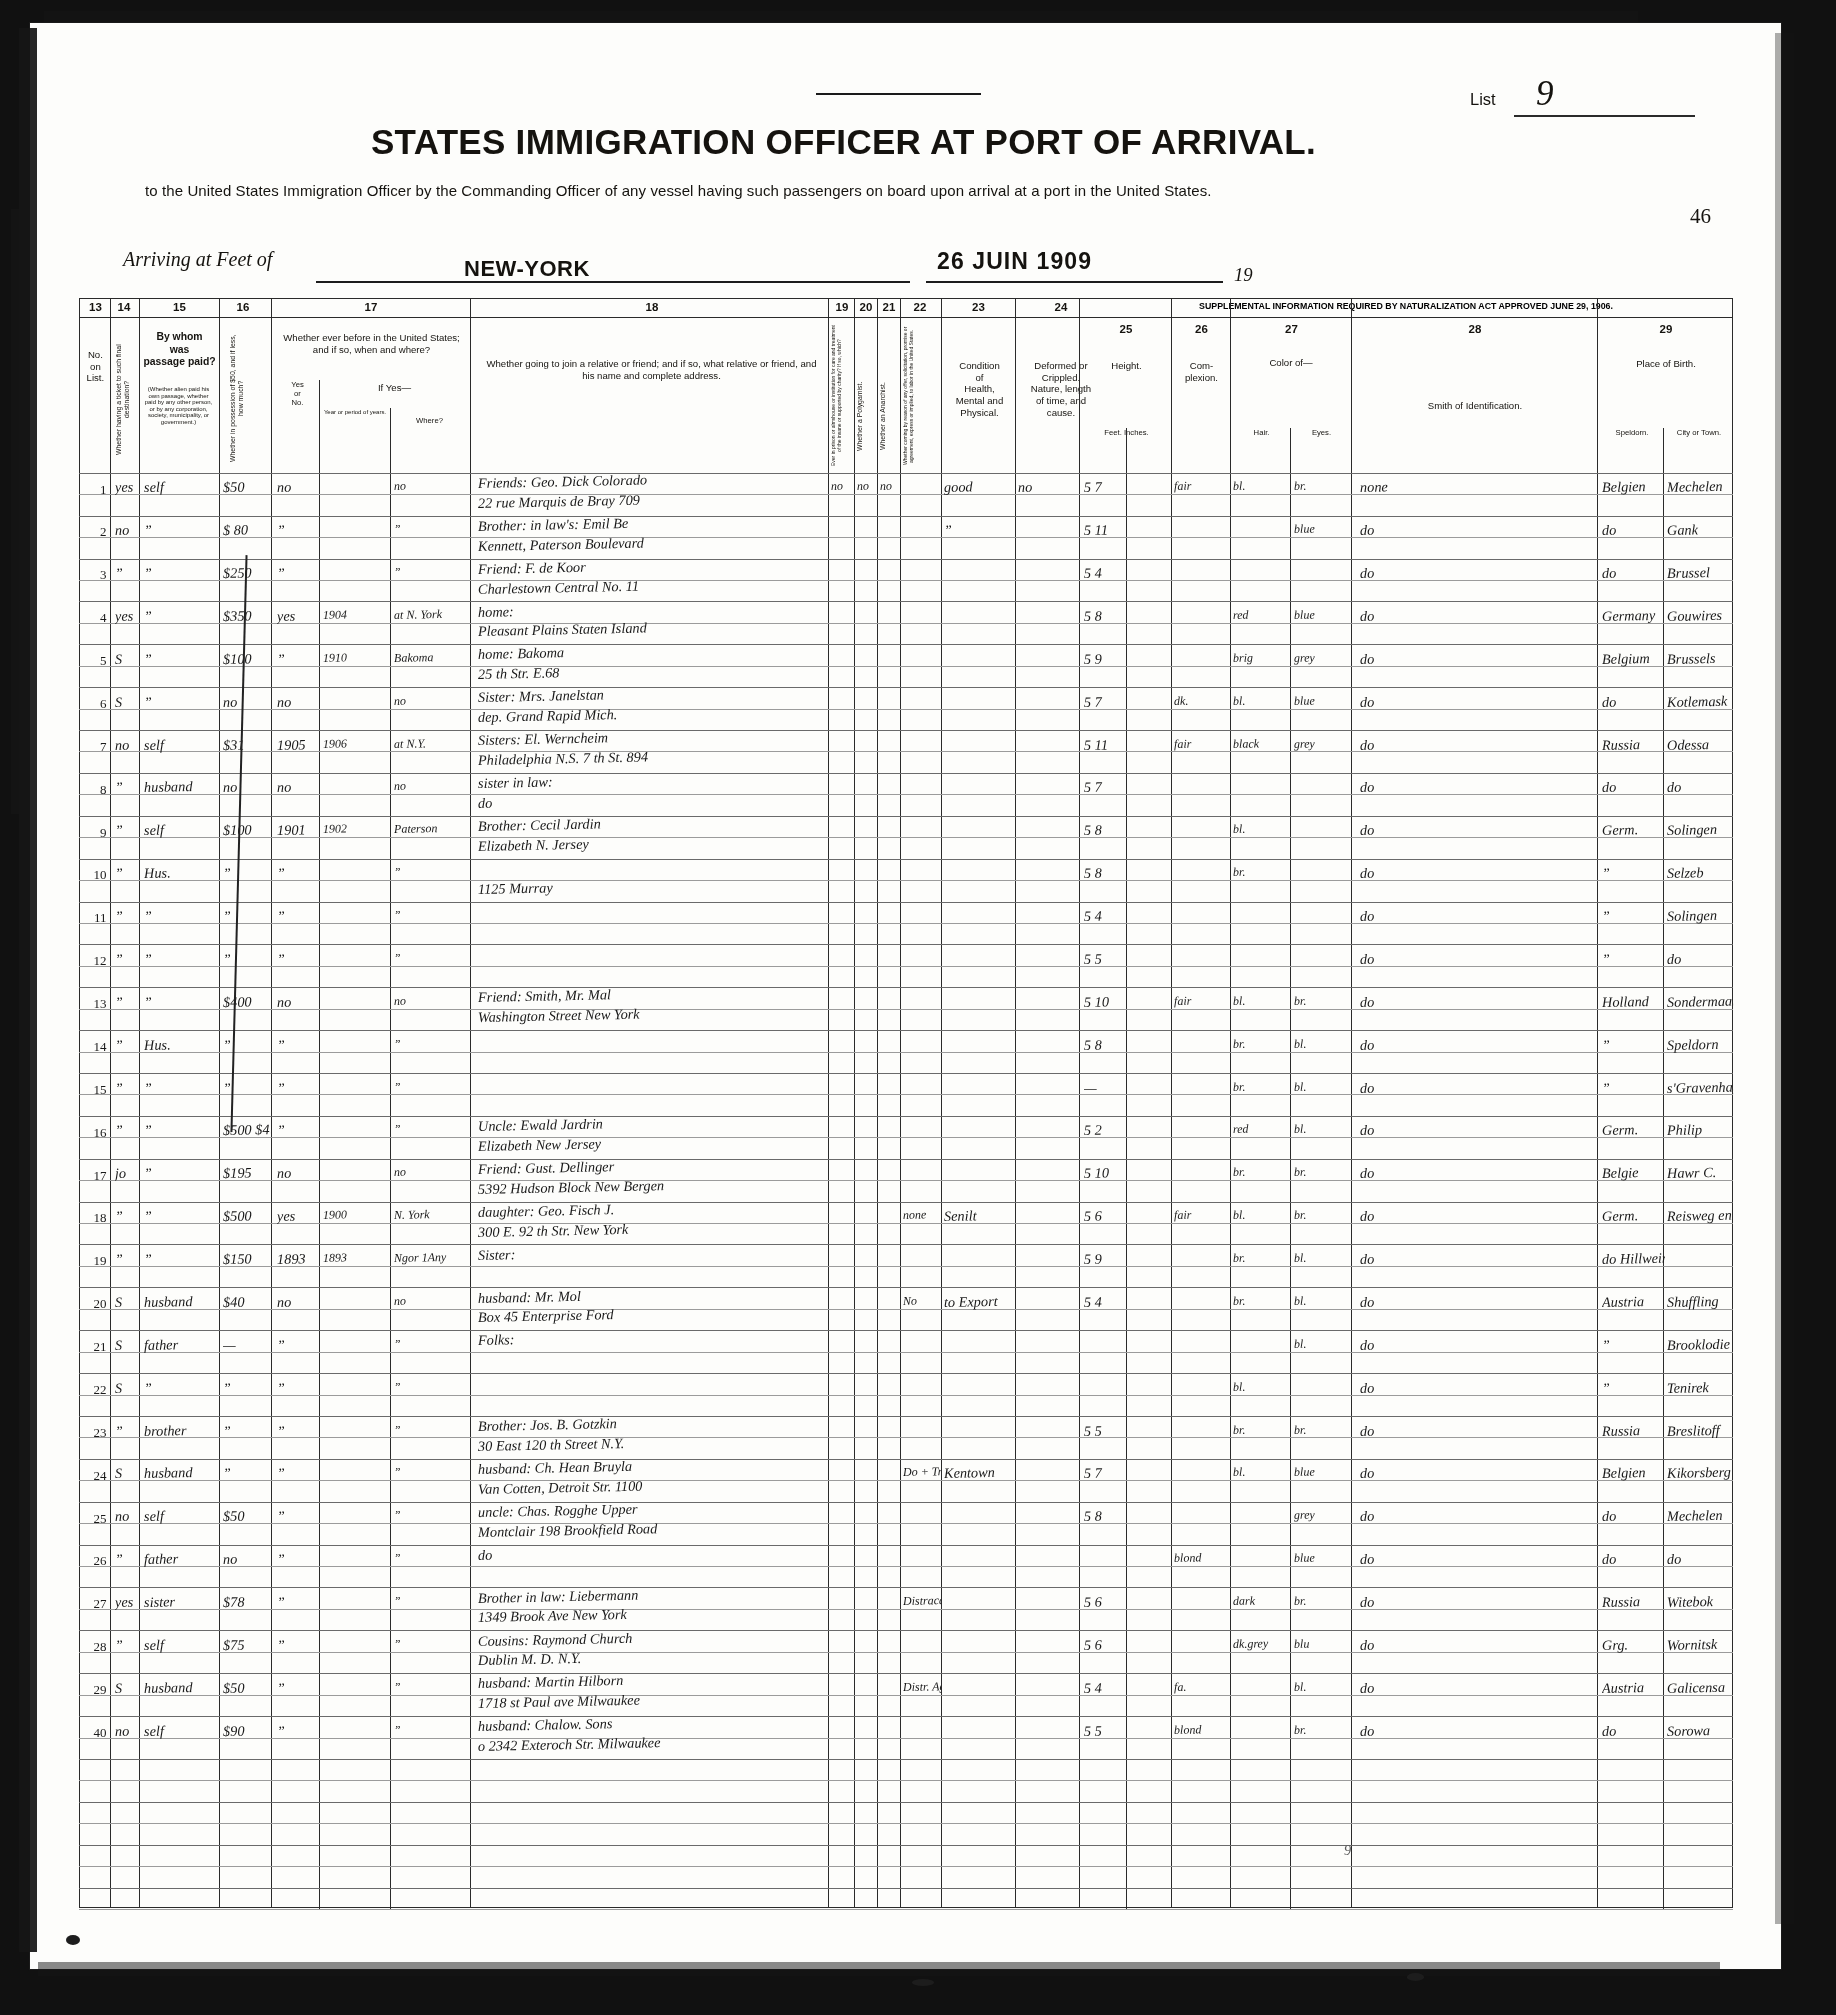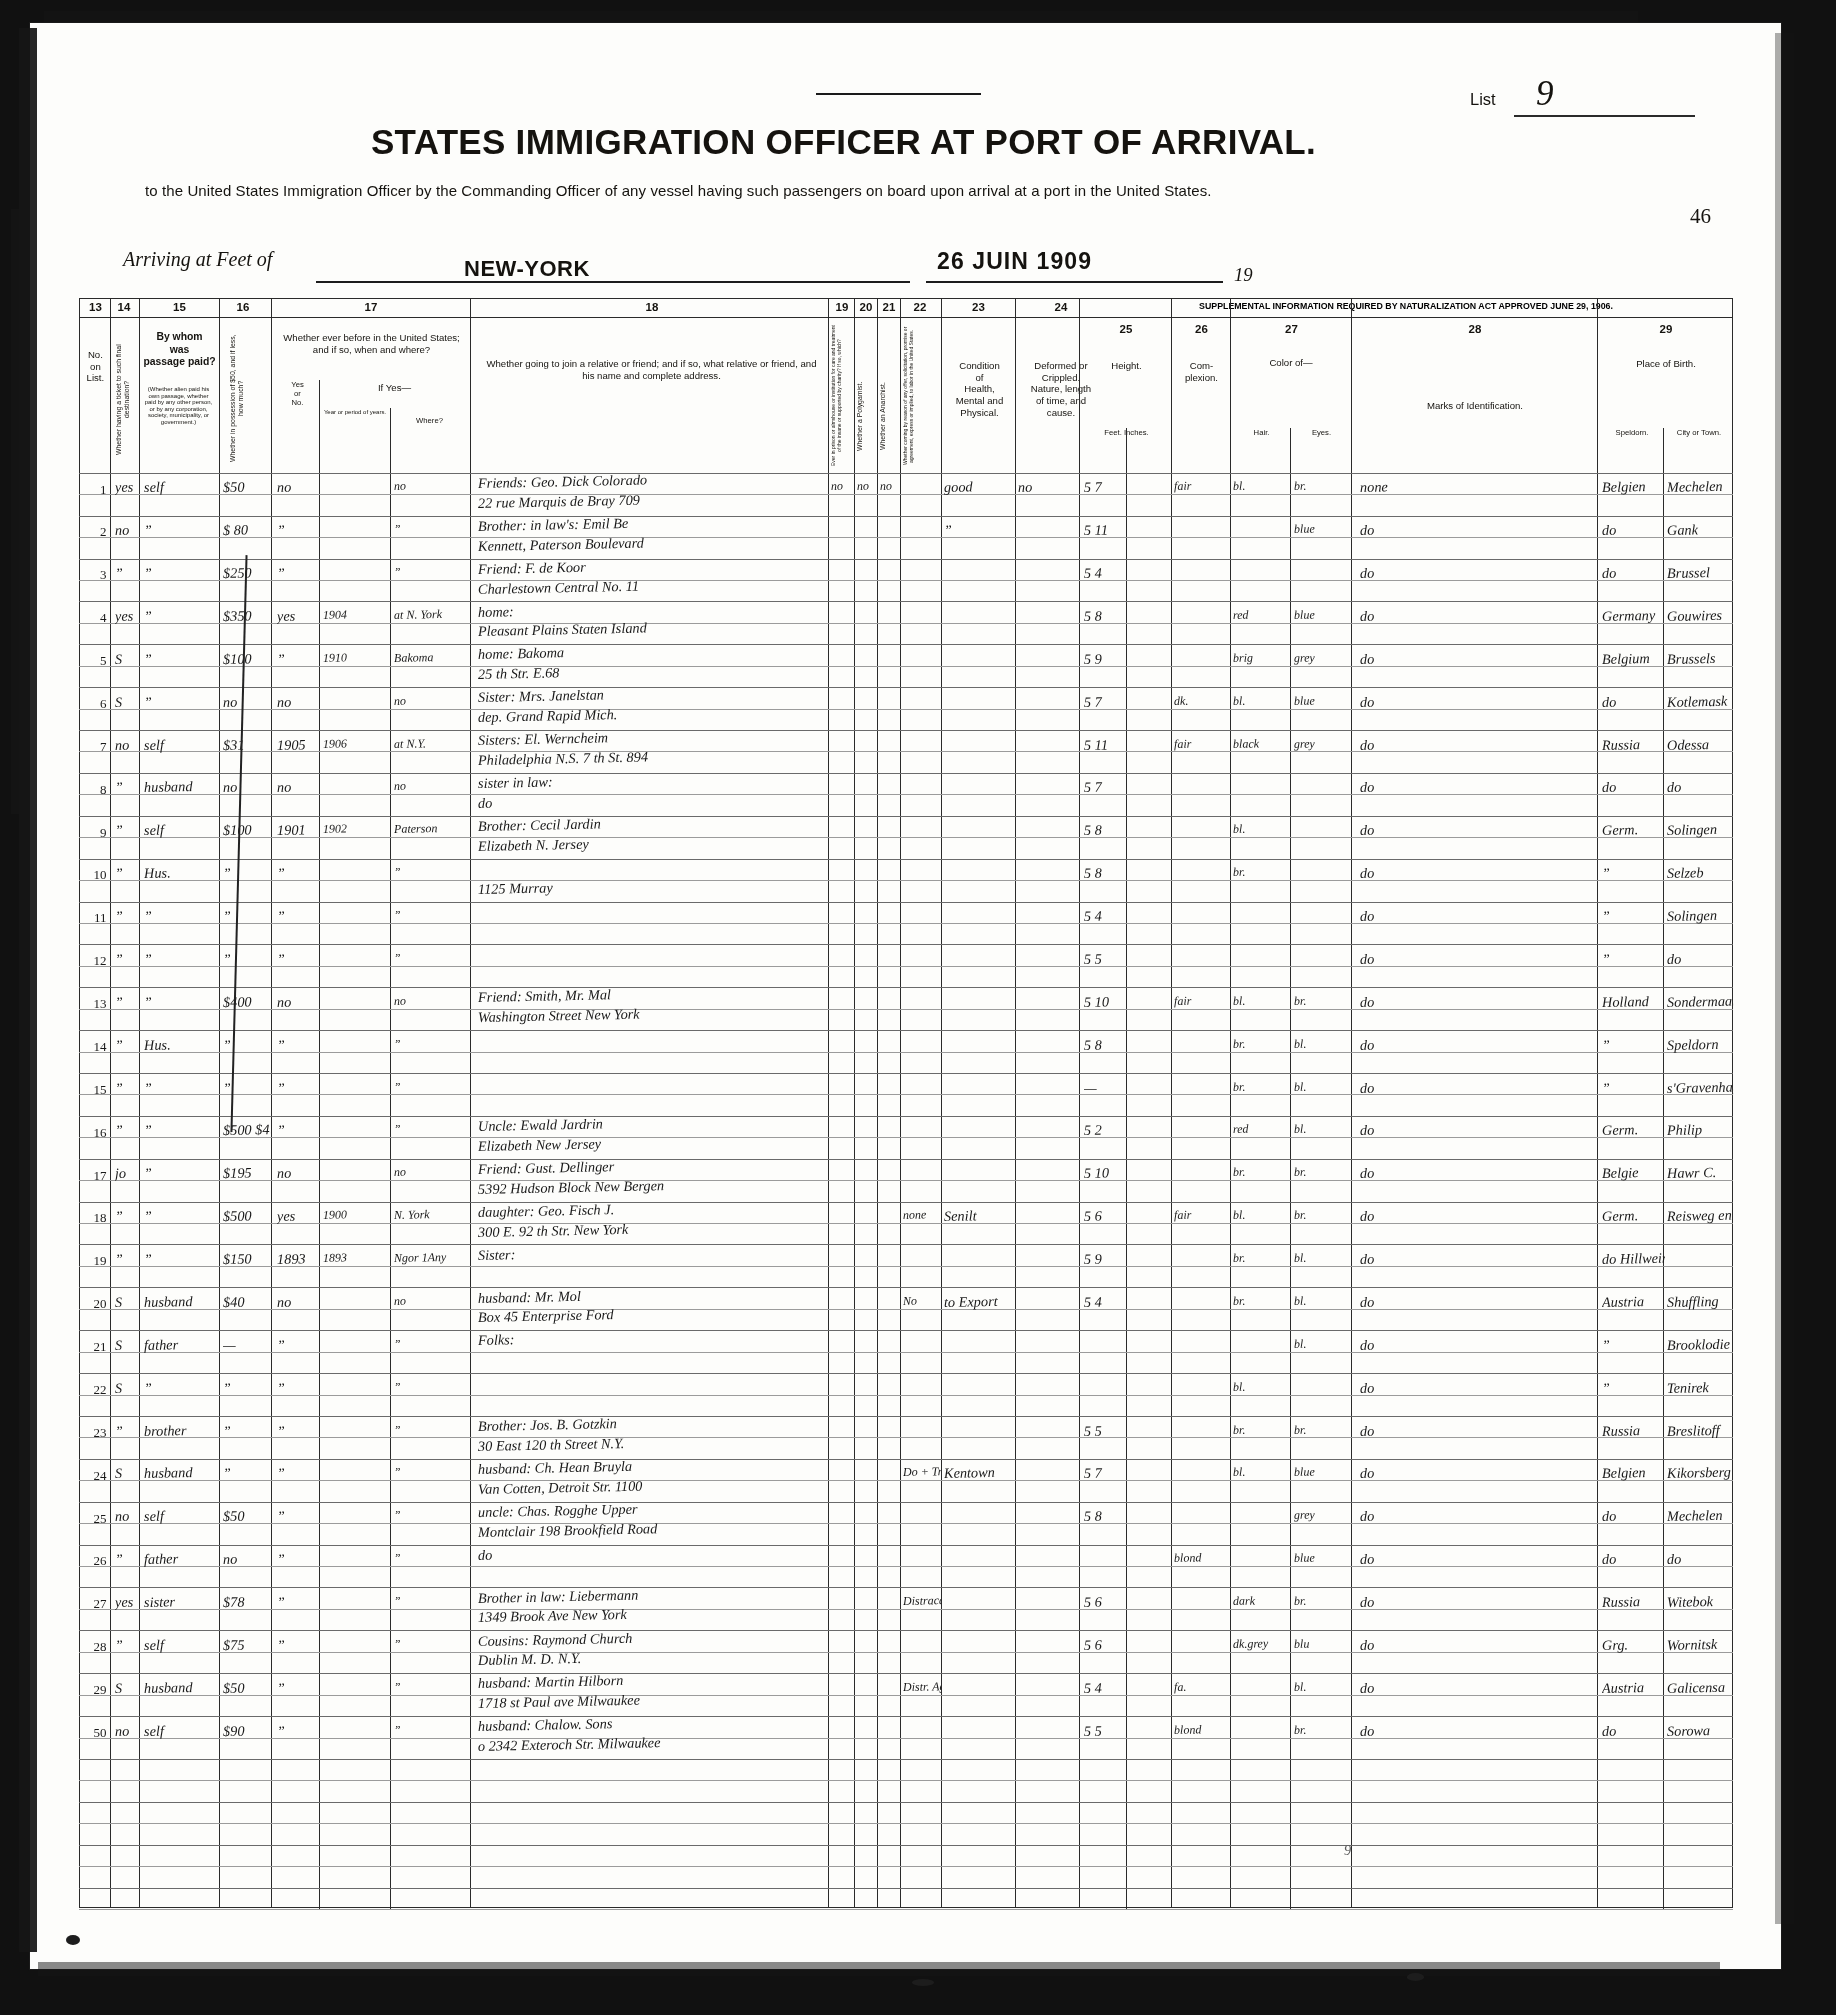--- a/index.html
+++ b/index.html
@@ -233,21 +233,21 @@
       <div class="colhead" style="left:1003px; top:62px; width:89px;">Height.</div>
       <div class="colhead small" style="left:1003px; top:130px; width:89px;">Feet.  Inches.</div>
 
       <div class="colhead" style="left:1095px; top:62px; width:55px; white-space:pre-line;">Com-
 plexion.</div>
 
       <div class="colhead" style="left:1153px; top:59px; width:118px;">Color of—</div>
       <div class="colhead small" style="left:1154px; top:130px; width:57px;">Hair.</div>
       <div class="colhead small" style="left:1214px; top:130px; width:57px;">Eyes.</div>
 
-      <div class="colhead" style="left:1276px; top:102px; width:240px;">Marks of Identification.</div>
+      <div class="colhead" style="left:1276px; top:102px; width:240px;">Smith of Identification.</div>
 
       <div class="colhead" style="left:1521px; top:60px; width:132px;">Place of Birth.</div>
       <div class="colhead small" style="left:1521px; top:130px; width:64px;">Speldorn.</div>
       <div class="colhead small" style="left:1586px; top:130px; width:68px;">City or Town.</div>
 
       <div class="vline" style="left:0px;"></div>
       <div class="vline" style="left:31px;"></div>
       <div class="vline" style="left:60px;"></div>
       <div class="vline" style="left:140px;"></div>
       <div class="vline" style="left:192px;"></div>
@@ -739,21 +739,21 @@
           <div class="hw sm" style="left: 315px; top: 1382px; width: 77px; overflow: hidden;">”</div>
           <div class="hw md" style="left: 399px; top: 1377px; width: 350px; overflow: hidden;">husband: Martin Hilborn</div>
           <div class="hw md" style="left: 399px; top: 1397px; width: 350px; overflow: hidden;">1718 st Paul ave Milwaukee</div>
           <div class="hw sm" style="left: 824px; top: 1382px; width: 38px; overflow: hidden;">Distr. Agent</div>
           <div class="hw md" style="left: 1005px; top: 1382px; width: 46px; overflow: hidden;">5  4</div>
           <div class="hw sm" style="left: 1095px; top: 1382px; width: 53px; overflow: hidden;">fa.</div>
           <div class="hw sm" style="left: 1215px; top: 1382px; width: 57px; overflow: hidden;">bl.</div>
           <div class="hw md" style="left: 1281px; top: 1382px; width: 236px; overflow: hidden;">do</div>
           <div class="hw md" style="left: 1523px; top: 1382px; width: 63px; overflow: hidden;">Austria</div>
           <div class="hw md" style="left: 1588px; top: 1382px; width: 66px; overflow: hidden;">Galicensa</div>
-          <div class="rownum" style="left: 0px; top: 1427px; width: 27.5px;">50</div>
+          <div class="rownum" style="left: 0px; top: 1427px; width: 27.5px;">40</div>
           <div class="hw md" style="left: 36px; top: 1425px; width: 23px; overflow: hidden;">no</div>
           <div class="hw md" style="left: 65px; top: 1425px; width: 74px; overflow: hidden;">self</div>
           <div class="hw md" style="left: 144px; top: 1425px; width: 47px; overflow: hidden;">$90</div>
           <div class="hw md" style="left: 198px; top: 1425px; width: 44px; overflow: hidden;">”</div>
           <div class="hw sm" style="left: 315px; top: 1425px; width: 77px; overflow: hidden;">”</div>
           <div class="hw md" style="left: 399px; top: 1420px; width: 350px; overflow: hidden;">husband: Chalow. Sons</div>
           <div class="hw md" style="left: 399px; top: 1440px; width: 350px; overflow: hidden;">o 2342 Exteroch Str. Milwaukee</div>
           <div class="hw md" style="left: 1005px; top: 1425px; width: 46px; overflow: hidden;">5  5</div>
           <div class="hw sm" style="left: 1095px; top: 1425px; width: 53px; overflow: hidden;">blond</div>
           <div class="hw sm" style="left: 1215px; top: 1425px; width: 57px; overflow: hidden;">br.</div>

